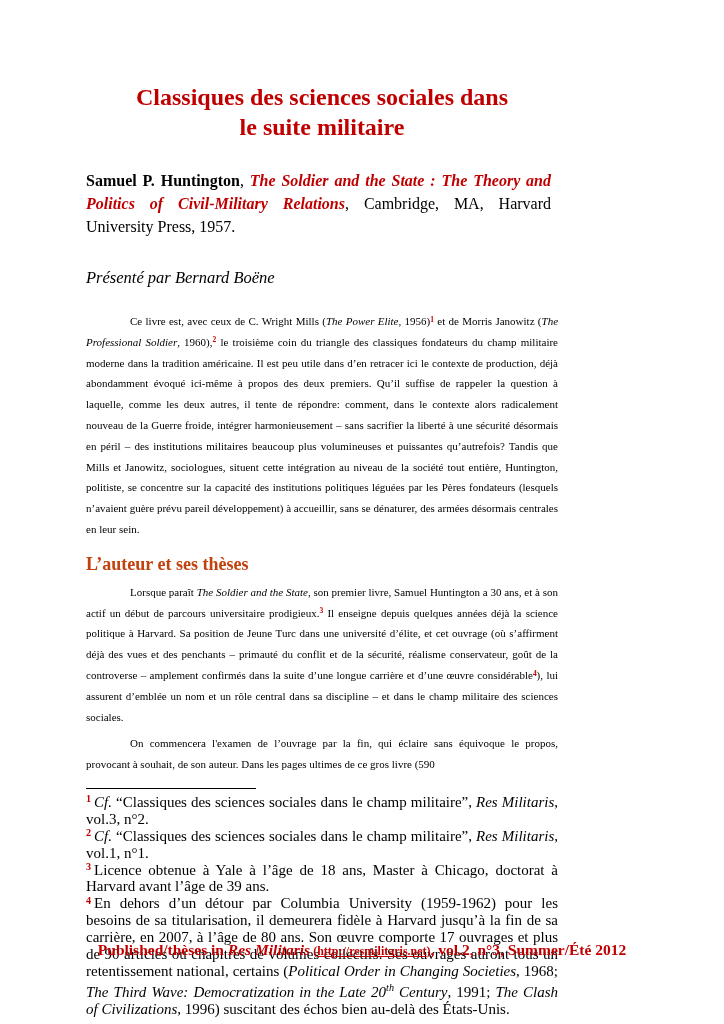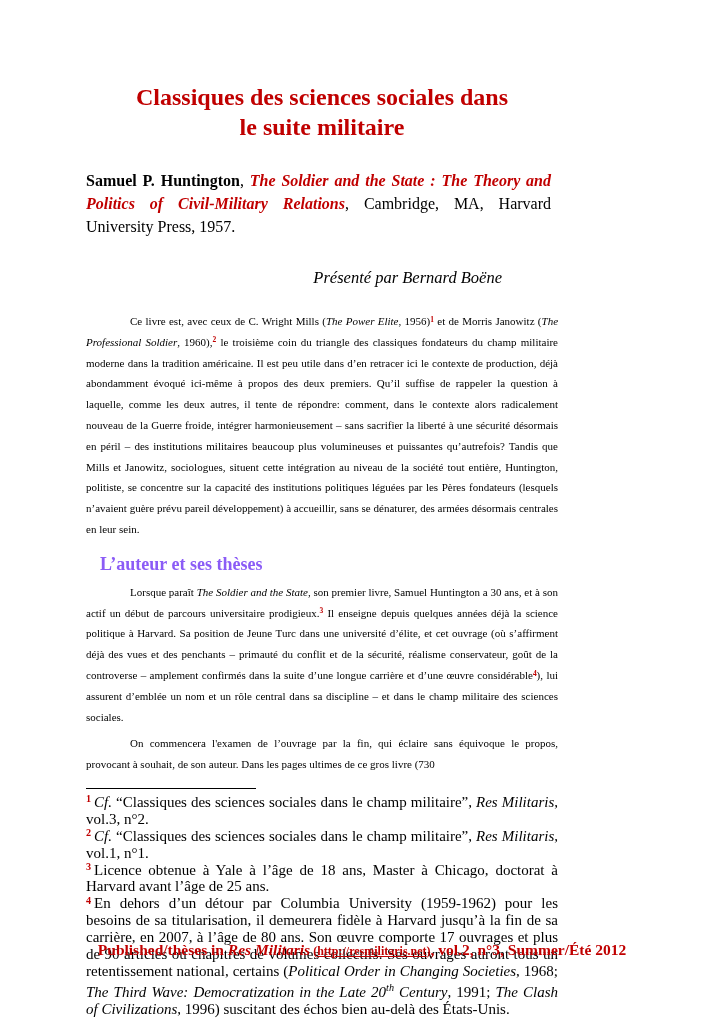--- a/index.html
+++ b/index.html
@@ -32,21 +32,21 @@
   }
   .b  { font-weight: bold; }
   .i  { font-style: italic; }
   .bi { font-weight: bold; font-style: italic; }
   .work { color: #c00000; font-weight: bold; font-style: italic; }
 
   .presenter {
     margin: 30px 0 0 0;
     font-size: 16.5px;
     font-style: italic;
-    text-align: right;
+    text-align: left;
     padding-right: 56px;
   }
 
   .body {
     margin: 0;
     font-size: 11px;
     line-height: 20.8px;
     text-align: justify;
     text-indent: 44px;
   }
@@ -57,22 +57,22 @@
     color: #c00000;
     font-weight: bold;
     font-size: 0.68em;
     position: relative;
     top: -0.45em;
     vertical-align: baseline;
     line-height: 0;
   }
 
   .section {
-    margin: 13px 0 7px 14px;
-    color: #8b5cf6;
+    margin: 13px 0 7px 0;
+    color: #c2410c;
     font-size: 18px;
     font-weight: bold;
     line-height: 22px;
   }
 
   .fnsep {
     width: 170px;
     height: 0;
     border-top: 1.2px solid #000000;
     margin: 13px 0 5px 0;
@@ -121,27 +121,27 @@
     <p class="citation"><span class="b">Samuel P. Huntington</span><span>, </span><span class="work">The Soldier and the State : The Theory and Politics of Civil-Military Relations</span><span>, Cambridge, MA, Harvard University Press, 1957.</span></p>
 
     <p class="presenter">Présenté par Bernard Boëne</p>
 
     <p class="body p1"><span>Ce livre est, avec ceux de C. Wright Mills (</span><span class="i">The Power Elite</span><span>, 1956)</span><sup class="ref">1</sup><span> et de Morris Janowitz (</span><span class="i">The Professional Soldier</span><span>, 1960),</span><sup class="ref">2</sup><span> le troisième coin du triangle des classiques fondateurs du champ militaire moderne dans la tradition américaine. Il est peu utile dans d’en retracer ici le contexte de production, déjà abondamment évoqué ici-même à propos des deux premiers. Qu’il suffise de rappeler la question à laquelle, comme les deux autres, il tente de répondre: comment, dans le contexte alors radicalement nouveau de la Guerre froide, intégrer harmonieusement – sans sacrifier la liberté à une sécurité désormais en péril – des institutions militaires beaucoup plus volumineuses et puissantes qu’autrefois? Tandis que Mills et Janowitz, sociologues, situent cette intégration au niveau de la société tout entière, Huntington, politiste, se concentre sur la capacité des institutions politiques léguées par les Pères fondateurs (lesquels n’avaient guère prévu pareil développement) à accueillir, sans se dénaturer, des armées désormais centrales en leur sein.</span></p>
 
     <h2 class="section">L’auteur et ses thèses</h2>
 
     <p class="body"><span>Lorsque paraît </span><span class="i">The Soldier and the State</span><span>, son premier livre, Samuel Huntington a 30 ans, et à son actif un début de parcours universitaire prodigieux.</span><sup class="ref">3</sup><span> Il enseigne depuis quelques années déjà la science politique à Harvard. Sa position de Jeune Turc dans une université d’élite, et cet ouvrage (où s’affirment déjà des vues et des penchants – primauté du conflit et de la sécurité, réalisme conservateur, goût de la controverse – amplement confirmés dans la suite d’une longue carrière et d’une œuvre considérable</span><sup class="ref">4</sup><span>), lui assurent d’emblée un nom et un rôle central dans sa discipline – et dans le champ militaire des sciences sociales.</span></p>
 
-    <p class="body p3"><span>On commencera l'examen de l’ouvrage par la fin, qui éclaire sans équivoque le propos, provocant à souhait, de son auteur. Dans les pages ultimes de ce gros livre (730</span></p>
+    <p class="body p3"><span>On commencera l'examen de l’ouvrage par la fin, qui éclaire sans équivoque le propos, provocant à souhait, de son auteur. Dans les pages ultimes de ce gros livre (590</span></p>
 
     <div class="fnsep"></div>
 
     <div class="footnotes">
       <p class="fn"><sup class="ref">1</sup><span class="i">Cf.</span><span> “Classiques des sciences sociales dans le champ militaire”, </span><span class="i">Res Militaris</span><span>, vol.3, n°2.</span></p>
       <p class="fn"><sup class="ref">2</sup><span class="i">Cf.</span><span> “Classiques des sciences sociales dans le champ militaire”, </span><span class="i">Res Militaris</span><span>, vol.1, n°1.</span></p>
-      <p class="fn"><sup class="ref">3</sup><span>Licence obtenue à Yale à l’âge de 18 ans, Master à Chicago, doctorat à Harvard avant l’âge de 25 ans.</span></p>
+      <p class="fn"><sup class="ref">3</sup><span>Licence obtenue à Yale à l’âge de 18 ans, Master à Chicago, doctorat à Harvard avant l’âge de 39 ans.</span></p>
       <p class="fn"><sup class="ref">4</sup><span>En dehors d’un détour par Columbia University (1959-1962) pour les besoins de sa titularisation, il demeurera fidèle à Harvard jusqu’à la fin de sa carrière, en 2007, à l’âge de 80 ans. Son œuvre comporte 17 ouvrages et plus de 90 articles ou chapitres de volumes collectifs. Ses ouvrages auront tous un retentissement national, certains (</span><span class="i">Political Order in Changing Societies</span><span>, 1968; </span><span class="i">The Third Wave: Democratization in the Late 20</span><sup class="i" style="font-size:0.68em;">th</sup><span class="i"> Century</span><span>, 1991; </span><span class="i">The Clash of Civilizations</span><span>, 1996) suscitant des échos bien au-delà des États-Unis.</span></p>
     </div>
 
   </div>
 
   <div class="footer"><span class="b">Published/thèses in </span><span class="bi">Res Militaris</span><span class="small"> (</span><a class="url">http://resmilitaris.net</a><span class="small">)</span><span class="b">, vol.2, n°3, Summer/Été 2012</span></div>
 </div>
 
 </body></html>

